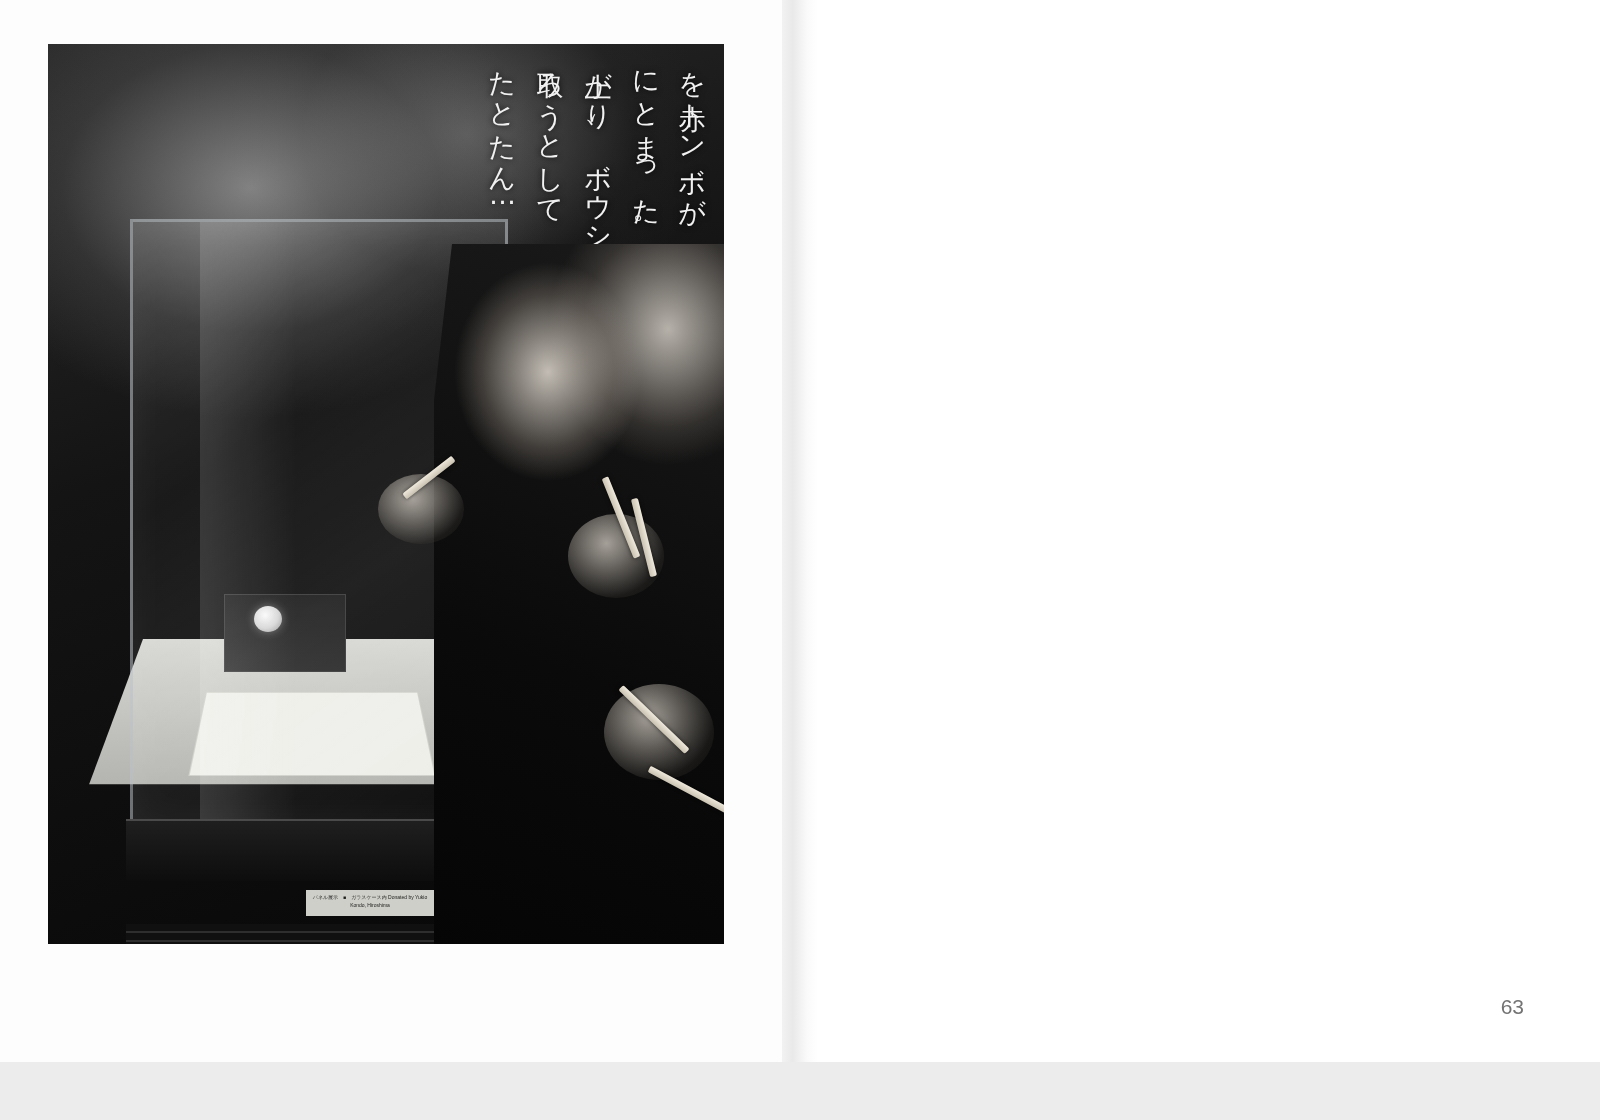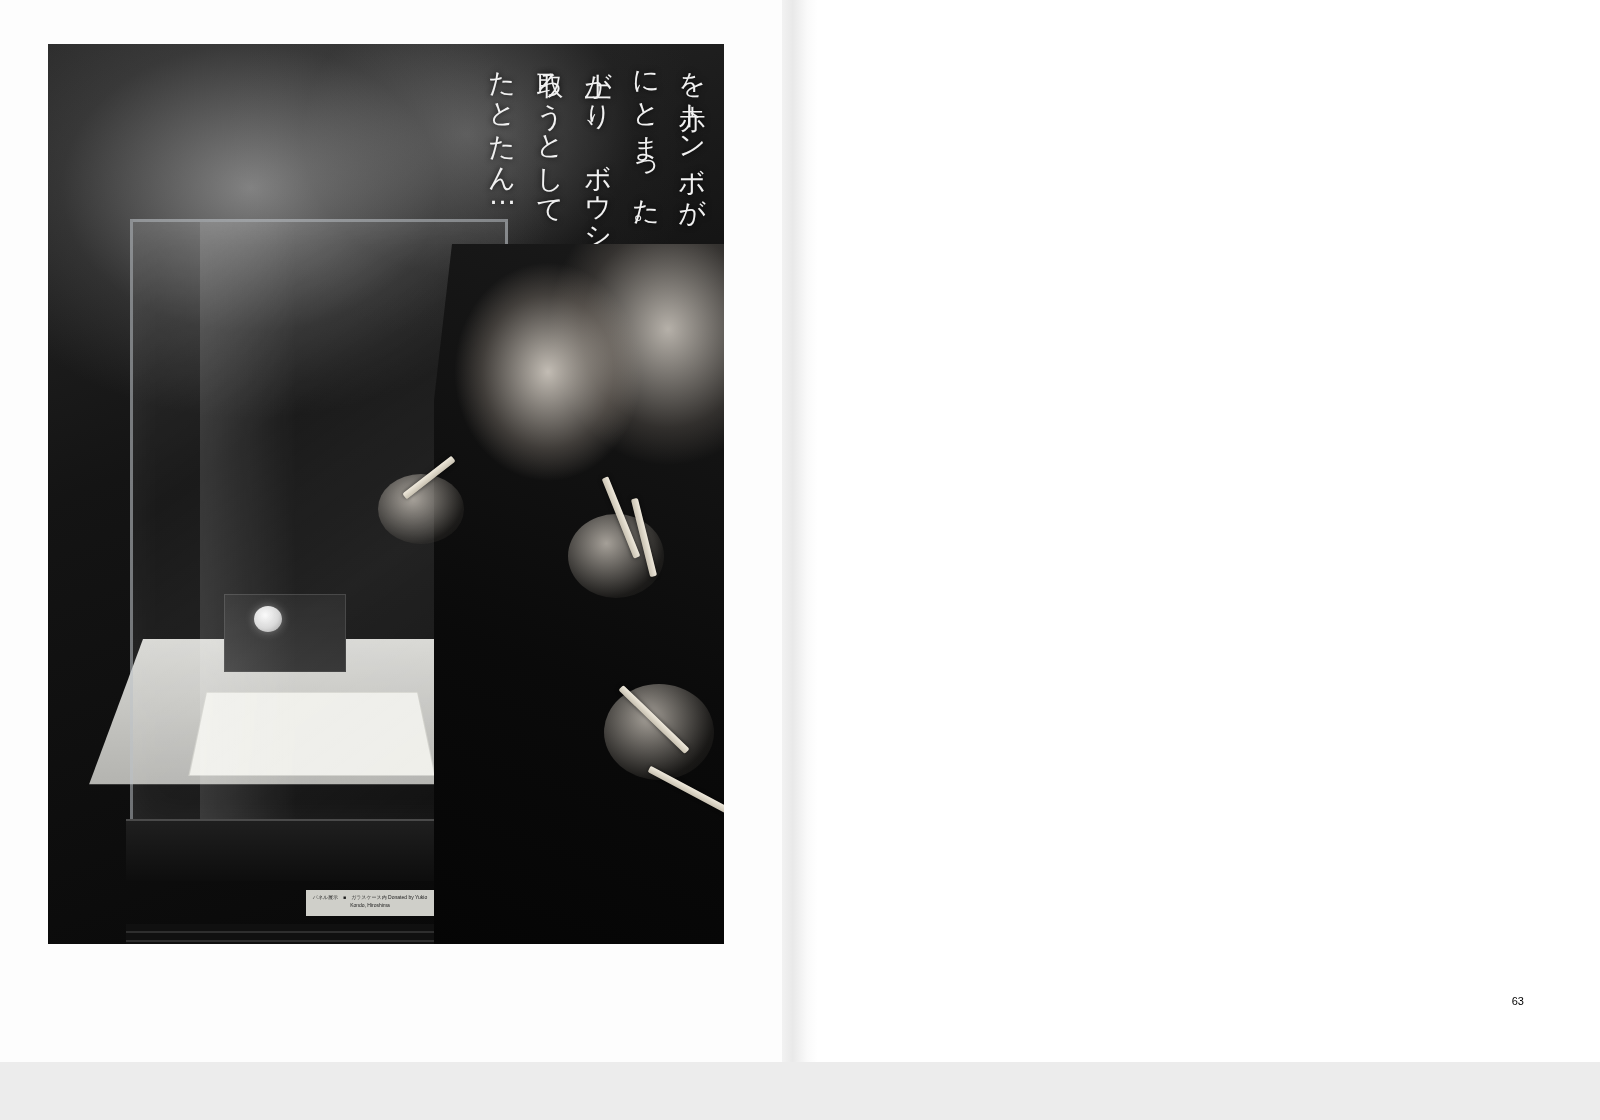--- a/index.html
+++ b/index.html
@@ -215,22 +215,22 @@
     background: radial-gradient(ellipse at 40% 35%, rgba(215,208,198,0.75), rgba(70,66,60,0.25) 70%, rgba(0,0,0,0) 100%);
     border-radius: 50%;
   }
   .h1 { left: 330px; top: 430px; width: 86px; height: 70px; }
   .h2 { left: 520px; top: 470px; width: 96px; height: 84px; }
   .h3 { left: 556px; top: 640px; width: 110px; height: 96px; }
   .folio {
     position: absolute;
     right: 76px;
     top: 995px;
-    font-size: 11px;
-    color: #000000;
+    font-size: 21px;
+    color: #737373;
     font-family: "Liberation Sans", sans-serif;
   }
 </style>
 </head>
 <body>
 
 <div class="spread">
 
   <div class="page-left">
 

